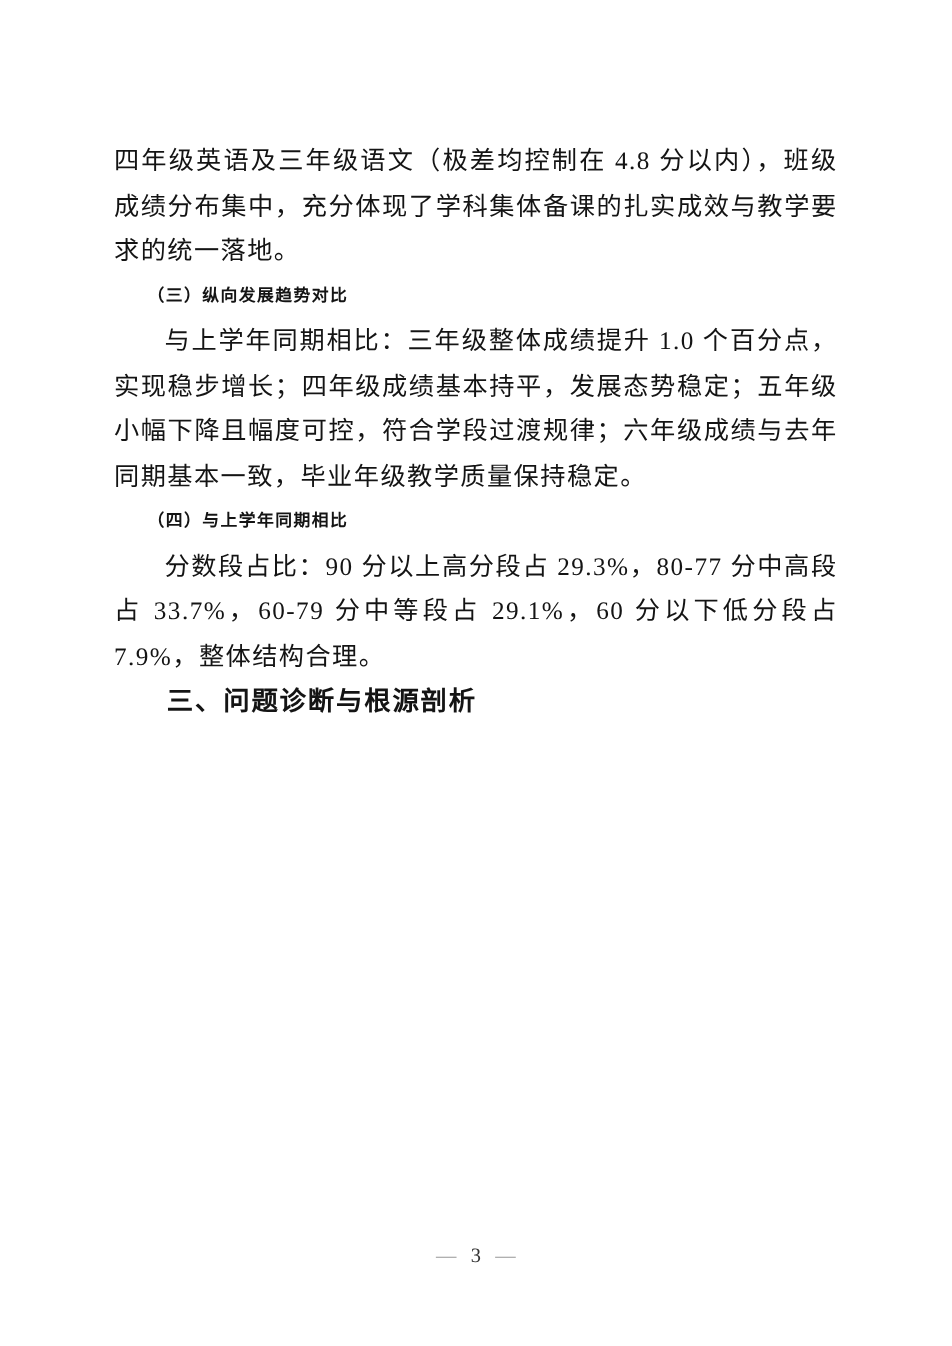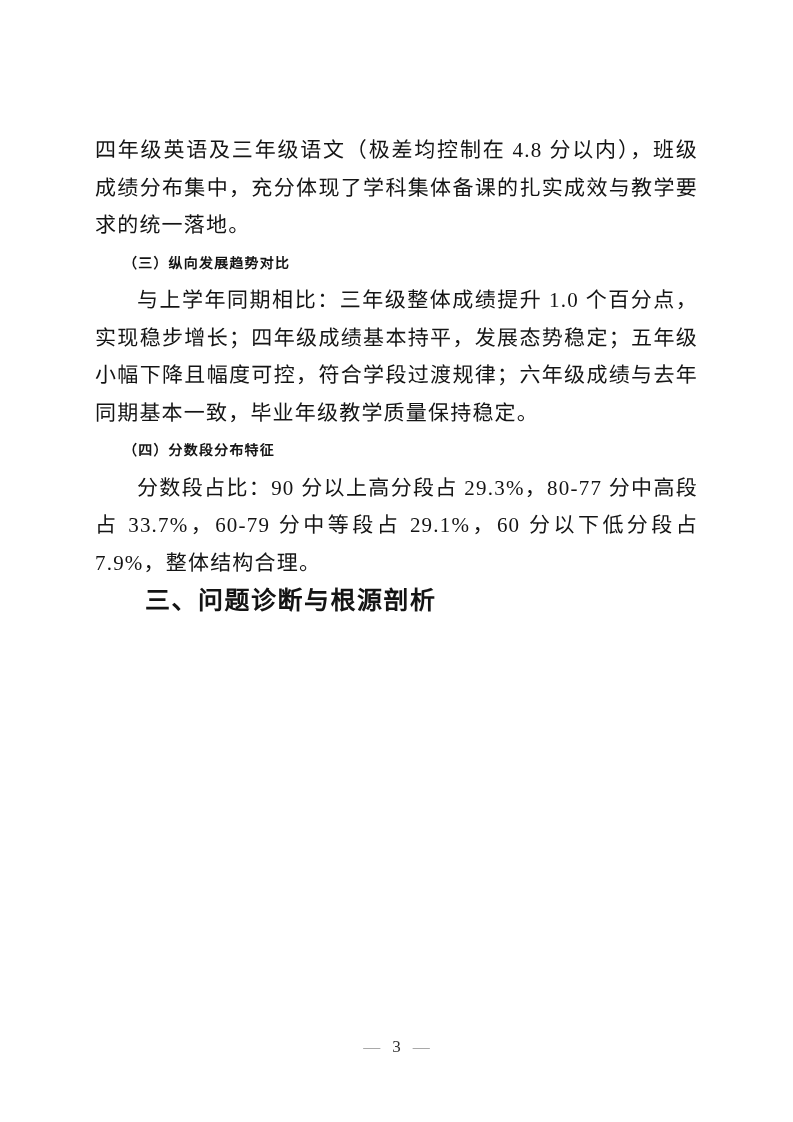--- a/index.html
+++ b/index.html
@@ -26,35 +26,34 @@
       letter-spacing: 1.2px;
       text-align: justify;
       text-justify: inter-ideograph;
     }
     .para {
       margin: 0;
       text-indent: 2em;
     }
     .para.no-indent {
       text-indent: 0;
-      margin-top: 16px;
     }
     .h-sub {
       margin: 0;
       text-indent: 2em;
       font-weight: bold;
       font-size: 14px;
       line-height: 37.5px;
     }
     .h-chapter {
       margin: 0;
       text-indent: 2em;
       font-weight: bold;
       font-family: "Liberation Sans", "DejaVu Sans", sans-serif;
-      font-size: 25px;
+      font-size: 22px;
       line-height: 37.5px;
       letter-spacing: 1.5px;
       text-align: left;
     }
     .footer {
       position: absolute;
       top: 1035px;
       left: 0;
       width: 100%;
       text-align: center;
@@ -78,21 +77,21 @@
 
   <div class="content">
 
     <p class="para no-indent">四年级英语及三年级语文（极差均控制在 4.8 分以内），班级成绩分布集中，充分体现了学科集体备课的扎实成效与教学要求的统一落地。</p>
 
     <p class="h-sub">（三）纵向发展趋势对比</p>
 
 
     <p class="para">与上学年同期相比：三年级整体成绩提升 1.0 个百分点，实现稳步增长；四年级成绩基本持平，发展态势稳定；五年级小幅下降且幅度可控，符合学段过渡规律；六年级成绩与去年同期基本一致，毕业年级教学质量保持稳定。</p>
 
-    <p class="h-sub">（四）分数段分布特征</p>
+    <p class="h-sub">（四）与上学年同期相比</p>
 
 
     <p class="para">分数段占比：90 分以上高分段占 29.3%，80-77 分中高段占 33.7%，60-79 分中等段占 29.1%，60 分以下低分段占 7.9%，整体结构合理。</p>
 
 
     <p class="h-chapter">三、问题诊断与根源剖析</p>
 
   </div>
 
   <div class="footer">

